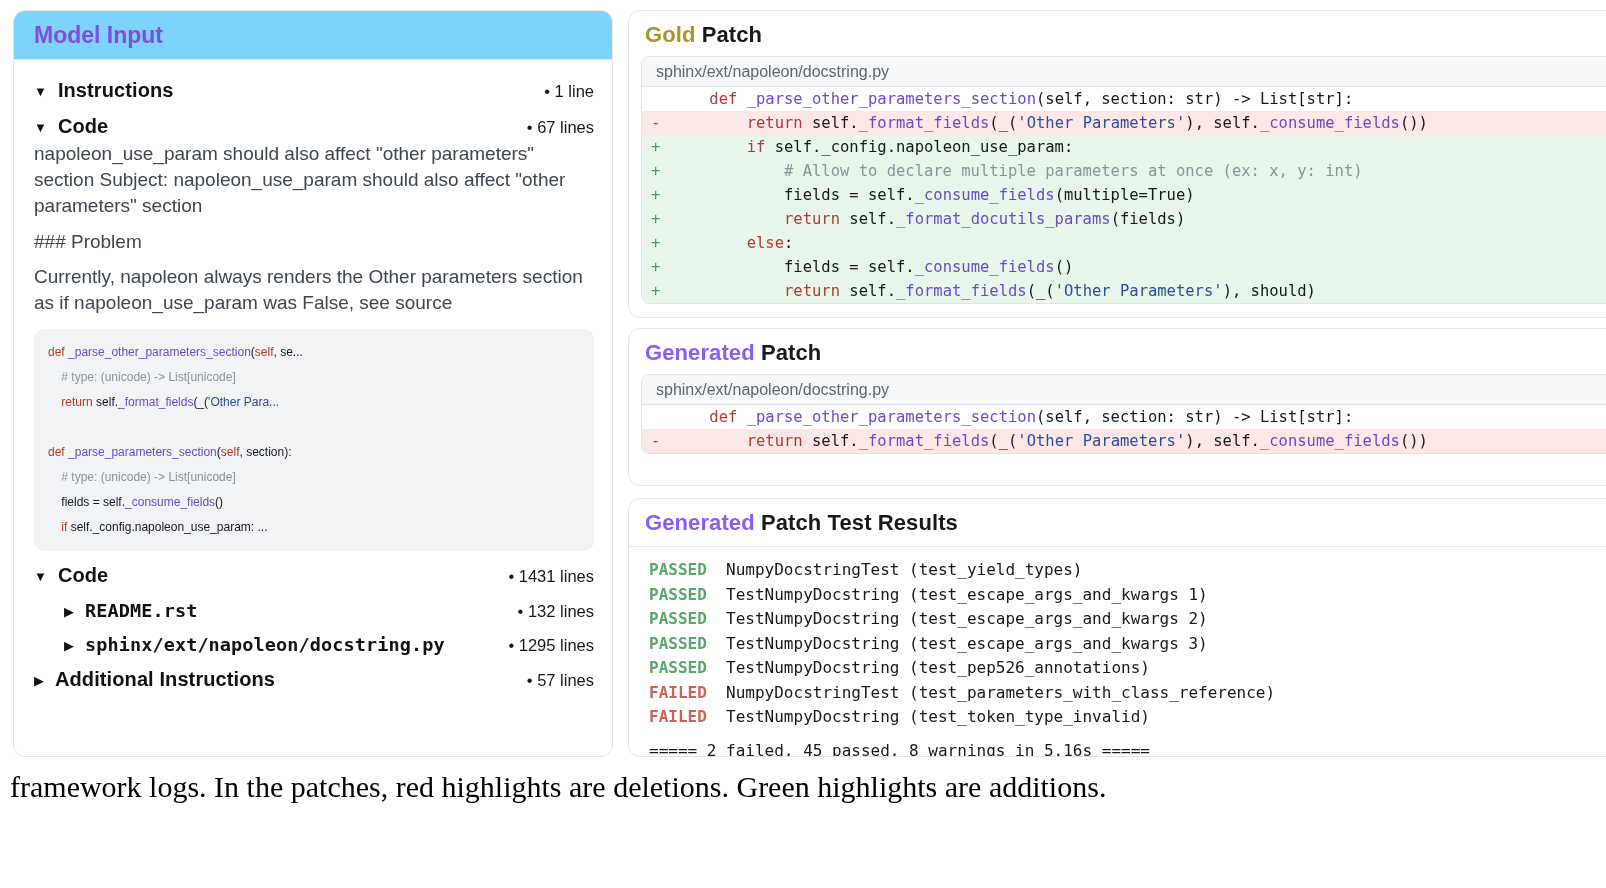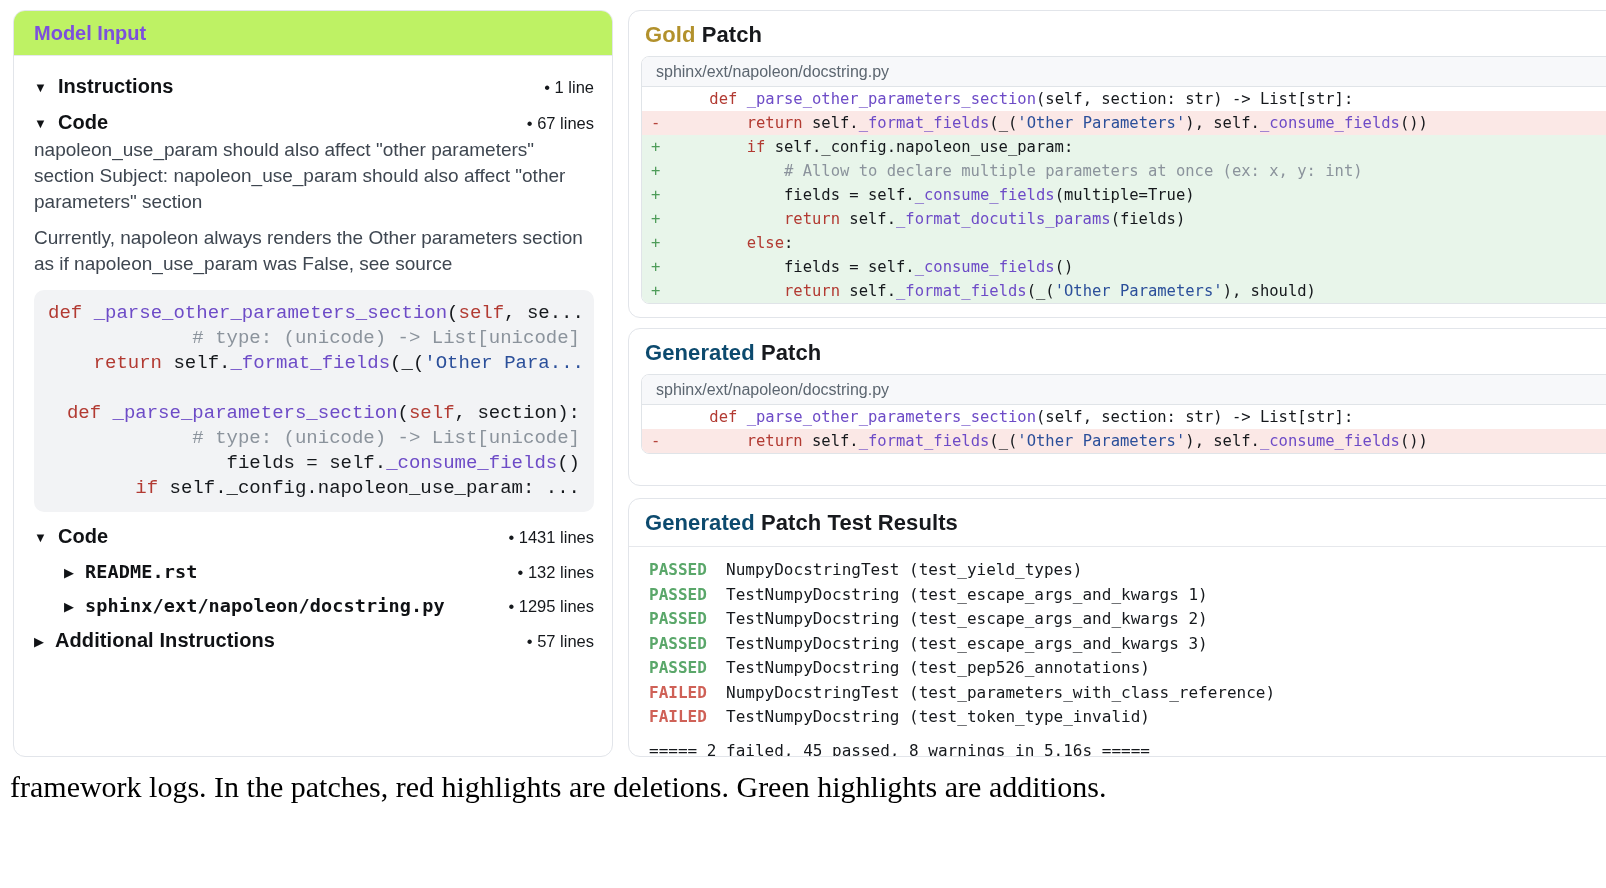--- a/index.html
+++ b/index.html
@@ -1,40 +1,40 @@
 <!DOCTYPE html>
 <html><head>
 <meta charset="utf-8">
 <style>
   html,body{margin:0;padding:0;background:#ffffff;}
   body{width:1606px;height:888px;position:relative;font-family:"Liberation Sans",sans-serif;color:#15181c;overflow:hidden;}
   .panel{position:absolute;background:#fff;border:1.5px solid #e2e5ea;border-radius:12px;box-sizing:border-box;overflow:hidden;}
 
   
   #model-input{left:13px;top:10px;width:600px;height:747px;}
-  .mi-header{background:#bef264;border-bottom:1.5px solid #e6e8ec;padding:11px 20px 10px;font-size:20px;font-weight:700;color:#7c4fdd;}
+  .mi-header{background:#7dd3fc;border-bottom:1.5px solid #e6e8ec;padding:11px 20px 10px;font-size:23px;font-weight:700;color:#7c4fdd;}
   .mi-body{padding:6px 18px 10px 20px;}
   .mi-row{display:flex;align-items:baseline;margin-top:13px;cursor:default;}
   .mi-row .arrow{font-size:13px;margin-right:11px;color:#101215;flex:none;transform:translateY(-1px);}
   .mi-row .label{font-size:20px;font-weight:700;color:#101215;letter-spacing:.1px;}
   .mi-row .label.mono{font-family:"DejaVu Sans Mono","Liberation Mono",monospace;font-size:18.5px;}
   .mi-row .count{margin-left:auto;font-size:16.5px;color:#15181c;white-space:nowrap;padding-left:10px;}
   .mi-row.indent1{padding-left:30px;}
   .para{font-size:19px;line-height:1.38;color:#3e4650;margin:3px 0 0 0;}
   .para.gap{margin-top:9px;}
-  .mi-code{background:#f2f3f5;border-radius:10px;margin:13px 0 4px 0;padding:11px 14px;font-family:Liberation Mono, monospace;font-size:19px;line-height:25px;white-space:pre;color:#15181c;text-align:right;}
+  .mi-code{background:#f2f3f5;border-radius:10px;margin:13px 0 4px 0;padding:11px 14px;font-family:Liberation Sans, sans-serif;font-size:12px;line-height:25px;white-space:pre;color:#15181c;}
 
   
   .rp{left:628px;width:1076px;}
   #gold-panel{top:10px;height:308px;}
   #generated-panel{top:328px;height:158px;}
   #tests-panel{top:498px;height:259px;}
   .rp-title{padding:11px 16px 8px;font-size:22px;font-weight:700;color:#17191d;letter-spacing:.1px;}
   .rp-title .accent-gold{color:#b2912c;}
-  .rp-title .accent-blue{color:#0c4a6e;}
+  .rp-title .accent-blue{color:#8b5cf6;}
   .code-box{margin:0 12px 12px;border:1.5px solid #e0e4e8;border-radius:8px;overflow:hidden;background:#fff;}
   .file-bar{background:#f7f8fa;border-bottom:1.5px solid #e0e4e8;padding:6px 14px 5px;font-size:16px;color:#5c6670;}
   .diff-line{position:relative;font-family:"DejaVu Sans Mono","Liberation Mono",monospace;font-size:15.5px;line-height:24px;white-space:pre;padding-left:30px;color:#15181c;}
   .diff-line .gutter{position:absolute;left:9px;top:0;}
   .bg-del{background:#fbe8e6;}
   .bg-add{background:#e8f5ea;}
   .g-del{color:#b5443c;}
   .g-add{color:#4d9c59;}
   .tk-k{color:#b23a32;}
   .tk-r{color:#b23a32;}
@@ -66,20 +66,21 @@
         <span class="arrow">▼</span>
         <span class="label">Instructions</span>
         <span class="count">• 1 line</span>
       </div>
       <div class="mi-row">
         <span class="arrow">▼</span>
         <span class="label">Code</span>
         <span class="count">• 67 lines</span>
       </div>
       <div class="para">napoleon_use_param should also affect "other parameters" section Subject: napoleon_use_param should also affect "other parameters" section</div>
+      <div class="para gap">### Problem</div>
       <div class="para gap">Currently, napoleon always renders the Other parameters section as if napoleon_use_param was False, see source</div>
       <div class="mi-code"><div><span class="tk-k">def</span><span> </span><span class="tk-f">_parse_other_parameters_section</span><span>(</span><span class="tk-r">self</span><span>, se...</span></div><div><span>    </span><span class="tk-c"># type: (unicode) -&gt; List[unicode]</span></div><div><span>    </span><span class="tk-k">return</span><span> self.</span><span class="tk-f">_format_fields</span><span>(_(</span><span class="tk-s">'Other Para...</span></div><div><span></span>&nbsp;</div><div><span class="tk-k">def</span><span> </span><span class="tk-f">_parse_parameters_section</span><span>(</span><span class="tk-r">self</span><span>, section):</span></div><div><span>    </span><span class="tk-c"># type: (unicode) -&gt; List[unicode]</span></div><div><span>    fields = self.</span><span class="tk-f">_consume_fields</span><span>()</span></div><div><span>    </span><span class="tk-k">if</span><span> self._config.napoleon_use_param: ...</span></div></div>
       <div class="mi-row">
         <span class="arrow">▼</span>
         <span class="label">Code</span>
         <span class="count">• 1431 lines</span>
       </div>
       <div class="mi-row indent1">
         <span class="arrow">▶</span>
         <span class="label mono">README.rst</span>

